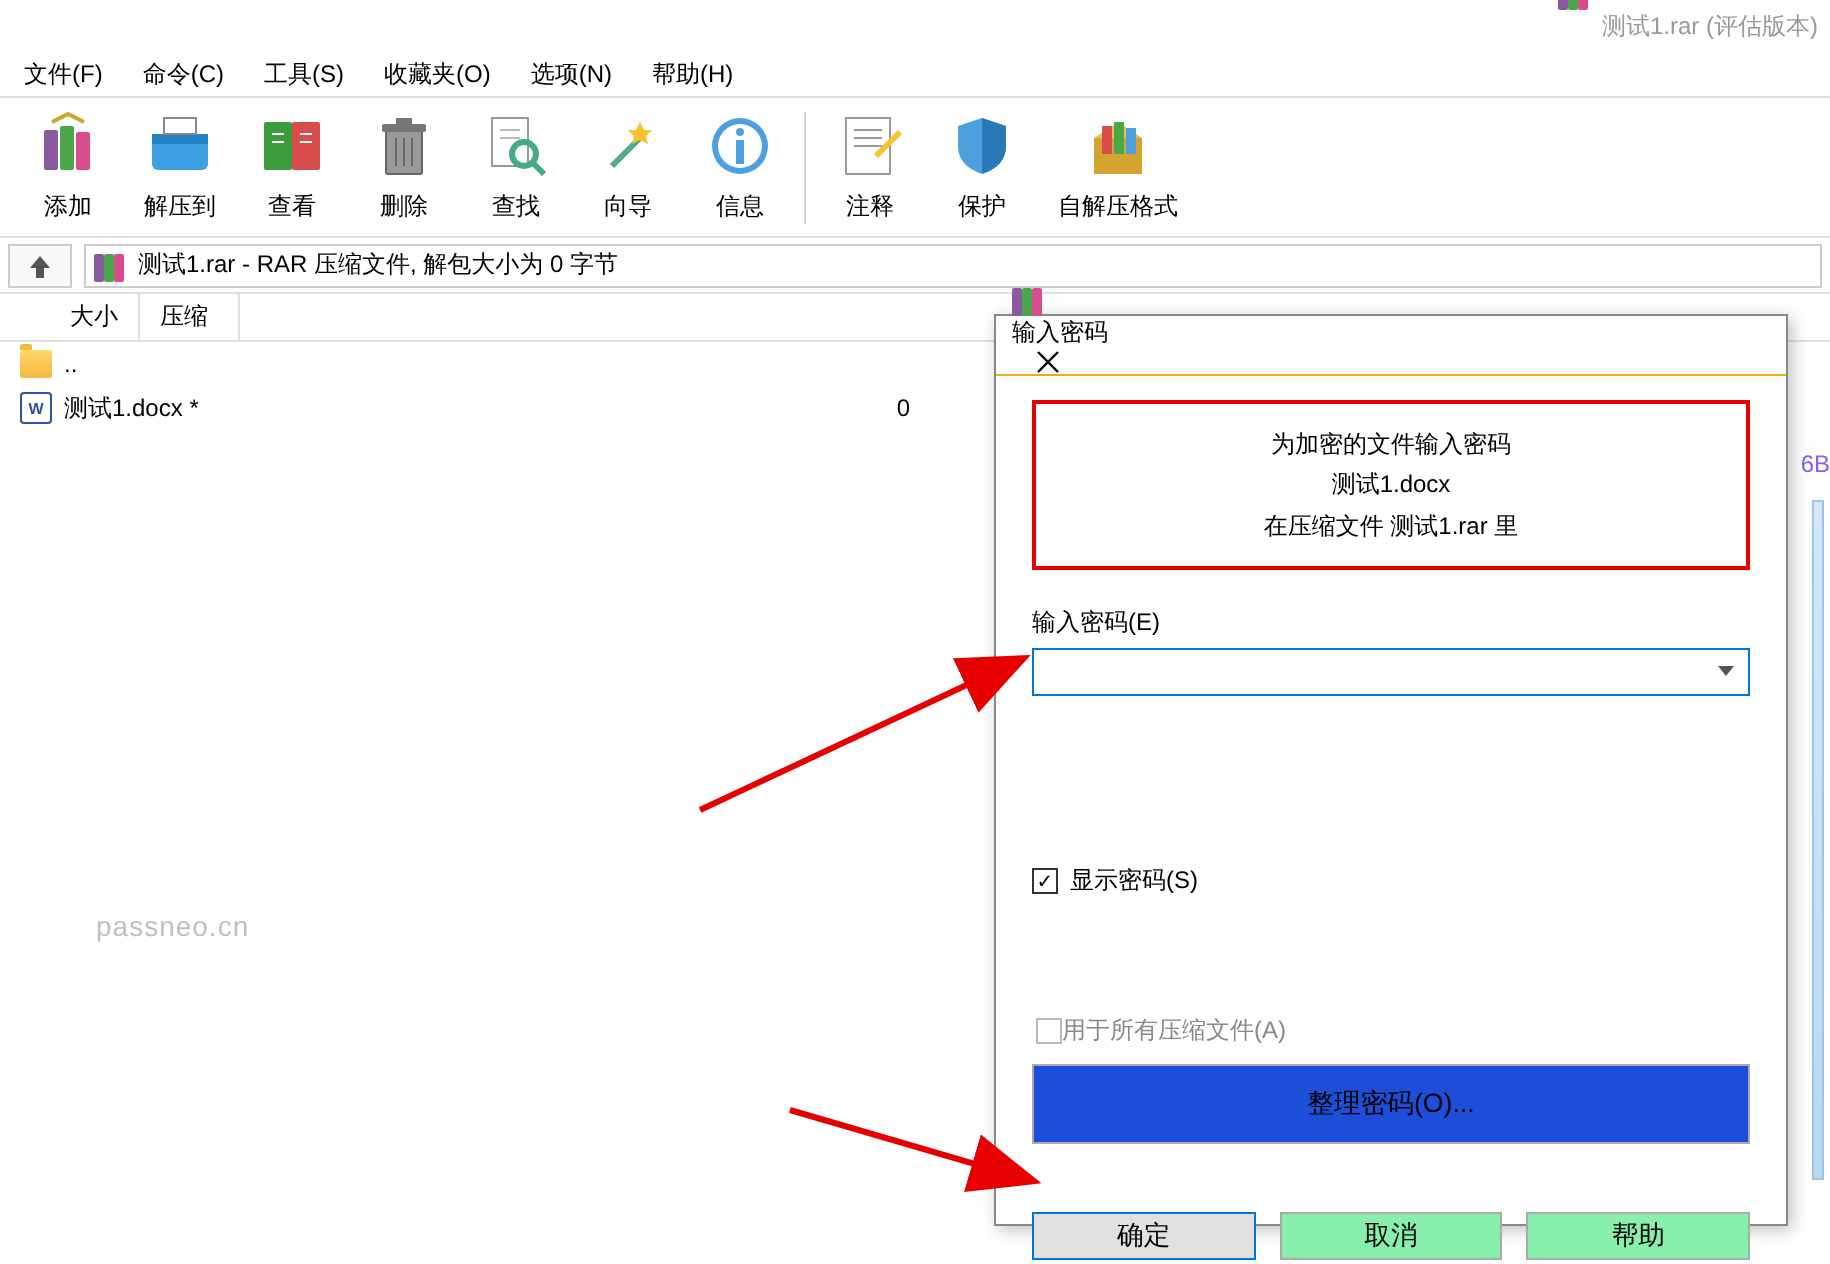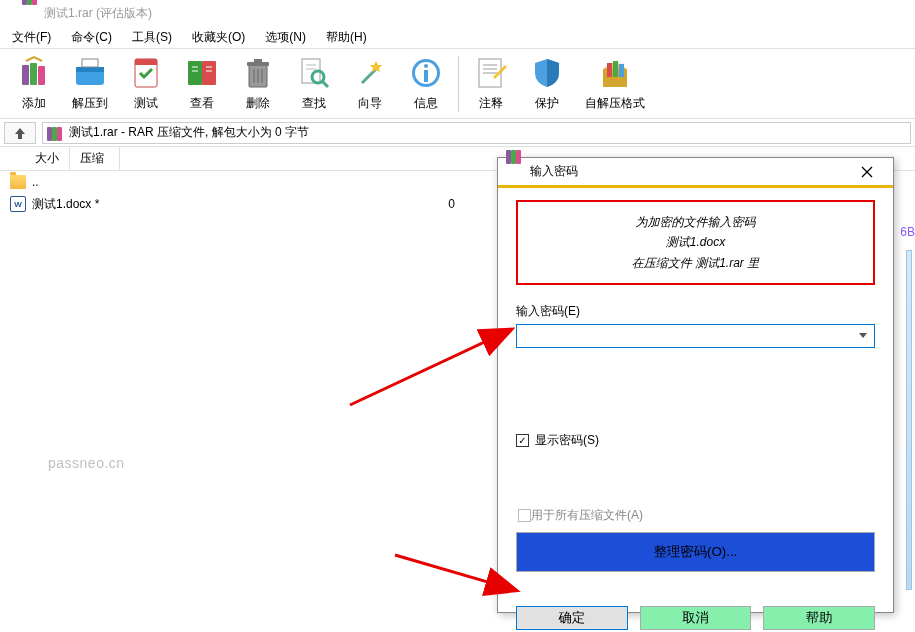--- a/index.html
+++ b/index.html
@@ -1,18 +1,18 @@
 <!DOCTYPE html>
 <html><head>
   <meta charset="utf-8">
   <style>
     * { margin: 0; padding: 0; box-sizing: border-box; font-family: "Microsoft YaHei", sans-serif; }
     body { width: 915px; height: 632px; background: #fff; position: relative; overflow: hidden; font-size: 12px; }
     
-    .titlebar { height: 26px; background: #fff; display: flex; align-items: center; padding: 0 22px; color: #999; }
+    .titlebar { height: 26px; background: #fff; display: flex; align-items: center; padding: 0 6px; color: #999; justify-content: flex-end; }
     .titlebar-icon { width: 16px; height: 16px; margin-right: 6px; }
     
     .menubar { height: 22px; display: flex; align-items: center; padding: 0 4px; gap: 4px; }
     .menu-item { padding: 2px 8px; cursor: default; }
     
     .toolbar { border-top: 1px solid #e0e0e0; border-bottom: 1px solid #e0e0e0; display: flex; align-items: center; padding: 2px 6px; }
     .toolbar-btn { display: flex; flex-direction: column; align-items: center; padding: 4px 10px; cursor: default; gap: 4px; }
     .toolbar-icon { width: 36px; height: 36px; display: flex; align-items: center; justify-content: center; }
     .toolbar-label { font-size: 12px; }
     .toolbar-sep { width: 1px; height: 56px; background: #d0d0d0; margin: 0 4px; }
@@ -36,27 +36,27 @@
     .folder-icon { width: 16px; height: 14px; background: linear-gradient(#ffd86b,#f4b942); border-radius: 1px; position: relative; }
     .folder-icon:before { content: ""; position: absolute; top: -3px; left: 0; width: 6px; height: 3px; background: #f4b942; border-radius: 1px 1px 0 0; }
     .docx-icon { width: 16px; height: 16px; background: #fff; border: 1px solid #2b579a; border-radius: 2px; display: flex; align-items: center; justify-content: center; color: #2b579a; font-size: 8px; font-weight: bold; }
     
     .watermark { position: absolute; left: 48px; top: 455px; color: #c0c0c0; font-size: 14px; letter-spacing: 0.5px; }
     
     .right-trunc { position: absolute; right: 0; top: 225px; color: #8b5cf6; font-size: 12px; }
     .right-bar { position: absolute; right: 3px; top: 250px; width: 6px; height: 340px; background: linear-gradient(#d4e8f7,#b8d9f0); border: 1px solid #9ec5e6; }
     
     .dialog { position: absolute; left: 497px; top: 157px; width: 397px; height: 456px; background: #fff; border: 1px solid #888; box-shadow: 2px 2px 8px rgba(0,0,0,0.25); }
-    .dlg-title { height: 30px; display: flex; align-items: center; padding: 0 8px; border-bottom: 3px solid #eab308; }
+    .dlg-title { height: 30px; display: flex; padding: 0 8px; border-bottom: 1px solid #eab308; flex-direction: column; }
     .dlg-title-icon { width: 16px; height: 16px; margin-right: 8px; }
     .dlg-title-text { flex: 1; font-size: 12px; }
     .dlg-close { width: 36px; height: 28px; display: flex; align-items: center; justify-content: center; font-size: 14px; }
     
     .dlg-body { padding: 12px 18px 14px; }
-    .info-box { border: 2px solid #e60000; padding: 10px 8px; text-align: center; line-height: 1.7; margin-bottom: 18px; font-style: italic; }
+    .info-box { border: 2px solid #e60000; padding: 10px 8px; text-align: center; line-height: 1.7; margin-bottom: 18px; }
     .field-label { margin-bottom: 4px; }
     .pw-input { width: 100%; height: 24px; border: 1px solid #0078d7; padding: 0 26px 0 6px; position: relative; }
     .pw-wrap { position: relative; margin-bottom: 84px; }
     .pw-wrap:after { content: ""; position: absolute; right: 8px; top: 9px; width: 0; height: 0; border-left: 4px solid transparent; border-right: 4px solid transparent; border-top: 5px solid #555; }
     .cbx-row { display: flex; align-items: center; gap: 6px; margin-bottom: 58px; }
     .cbx { width: 13px; height: 13px; border: 1px solid #333; display: flex; align-items: center; justify-content: center; font-size: 10px; }
     .cbx2-row { display: flex; align-items: center; gap: 0; margin-bottom: 8px; color: #888; padding-left: 2px; }
     .cbx2 { width: 13px; height: 13px; border: 1px solid #bbb; }
     .org-btn { width: 100%; height: 40px; border: 1px solid #aaa; background: #1d4ed8; margin-bottom: 34px; }
     .dlg-btns { display: flex; gap: 12px; justify-content: space-between; }
@@ -110,30 +110,20 @@
           <rect x="4" y="12" width="28" height="18" rx="3" fill="#3da0e3"></rect>
           <rect x="4" y="12" width="28" height="5" fill="#2383c4"></rect>
           <rect x="10" y="4" width="16" height="8" fill="#fff" stroke="#888"></rect>
         </svg>
     </span>
     <span class="toolbar-label">解压到</span>
   </div>
   <div class="toolbar-btn">
     <span class="toolbar-icon">
       <svg width="36" height="36" viewBox="0 0 36 36">
-          <rect x="7" y="4" width="22" height="28" rx="2" fill="#fff" stroke="#c44"></rect>
-          <rect x="7" y="4" width="22" height="6" fill="#d94c4c"></rect>
-          <path d="M12 18 L16 22 L24 14" stroke="#3a9c3a" stroke-width="3" fill="none"></path>
-        </svg>
-    </span>
-    <span class="toolbar-label">测试</span>
-  </div>
-  <div class="toolbar-btn">
-    <span class="toolbar-icon">
-      <svg width="36" height="36" viewBox="0 0 36 36">
           <rect x="4" y="6" width="14" height="24" rx="1" fill="#3a9c3a"></rect>
           <rect x="18" y="6" width="14" height="24" rx="1" fill="#d94c4c"></rect>
           <line x1="8" y1="12" x2="14" y2="12" stroke="#fff"></line>
           <line x1="8" y1="16" x2="14" y2="16" stroke="#fff"></line>
           <line x1="22" y1="12" x2="28" y2="12" stroke="#fff"></line>
           <line x1="22" y1="16" x2="28" y2="16" stroke="#fff"></line>
         </svg>
     </span>
     <span class="toolbar-label">查看</span>
   </div>

